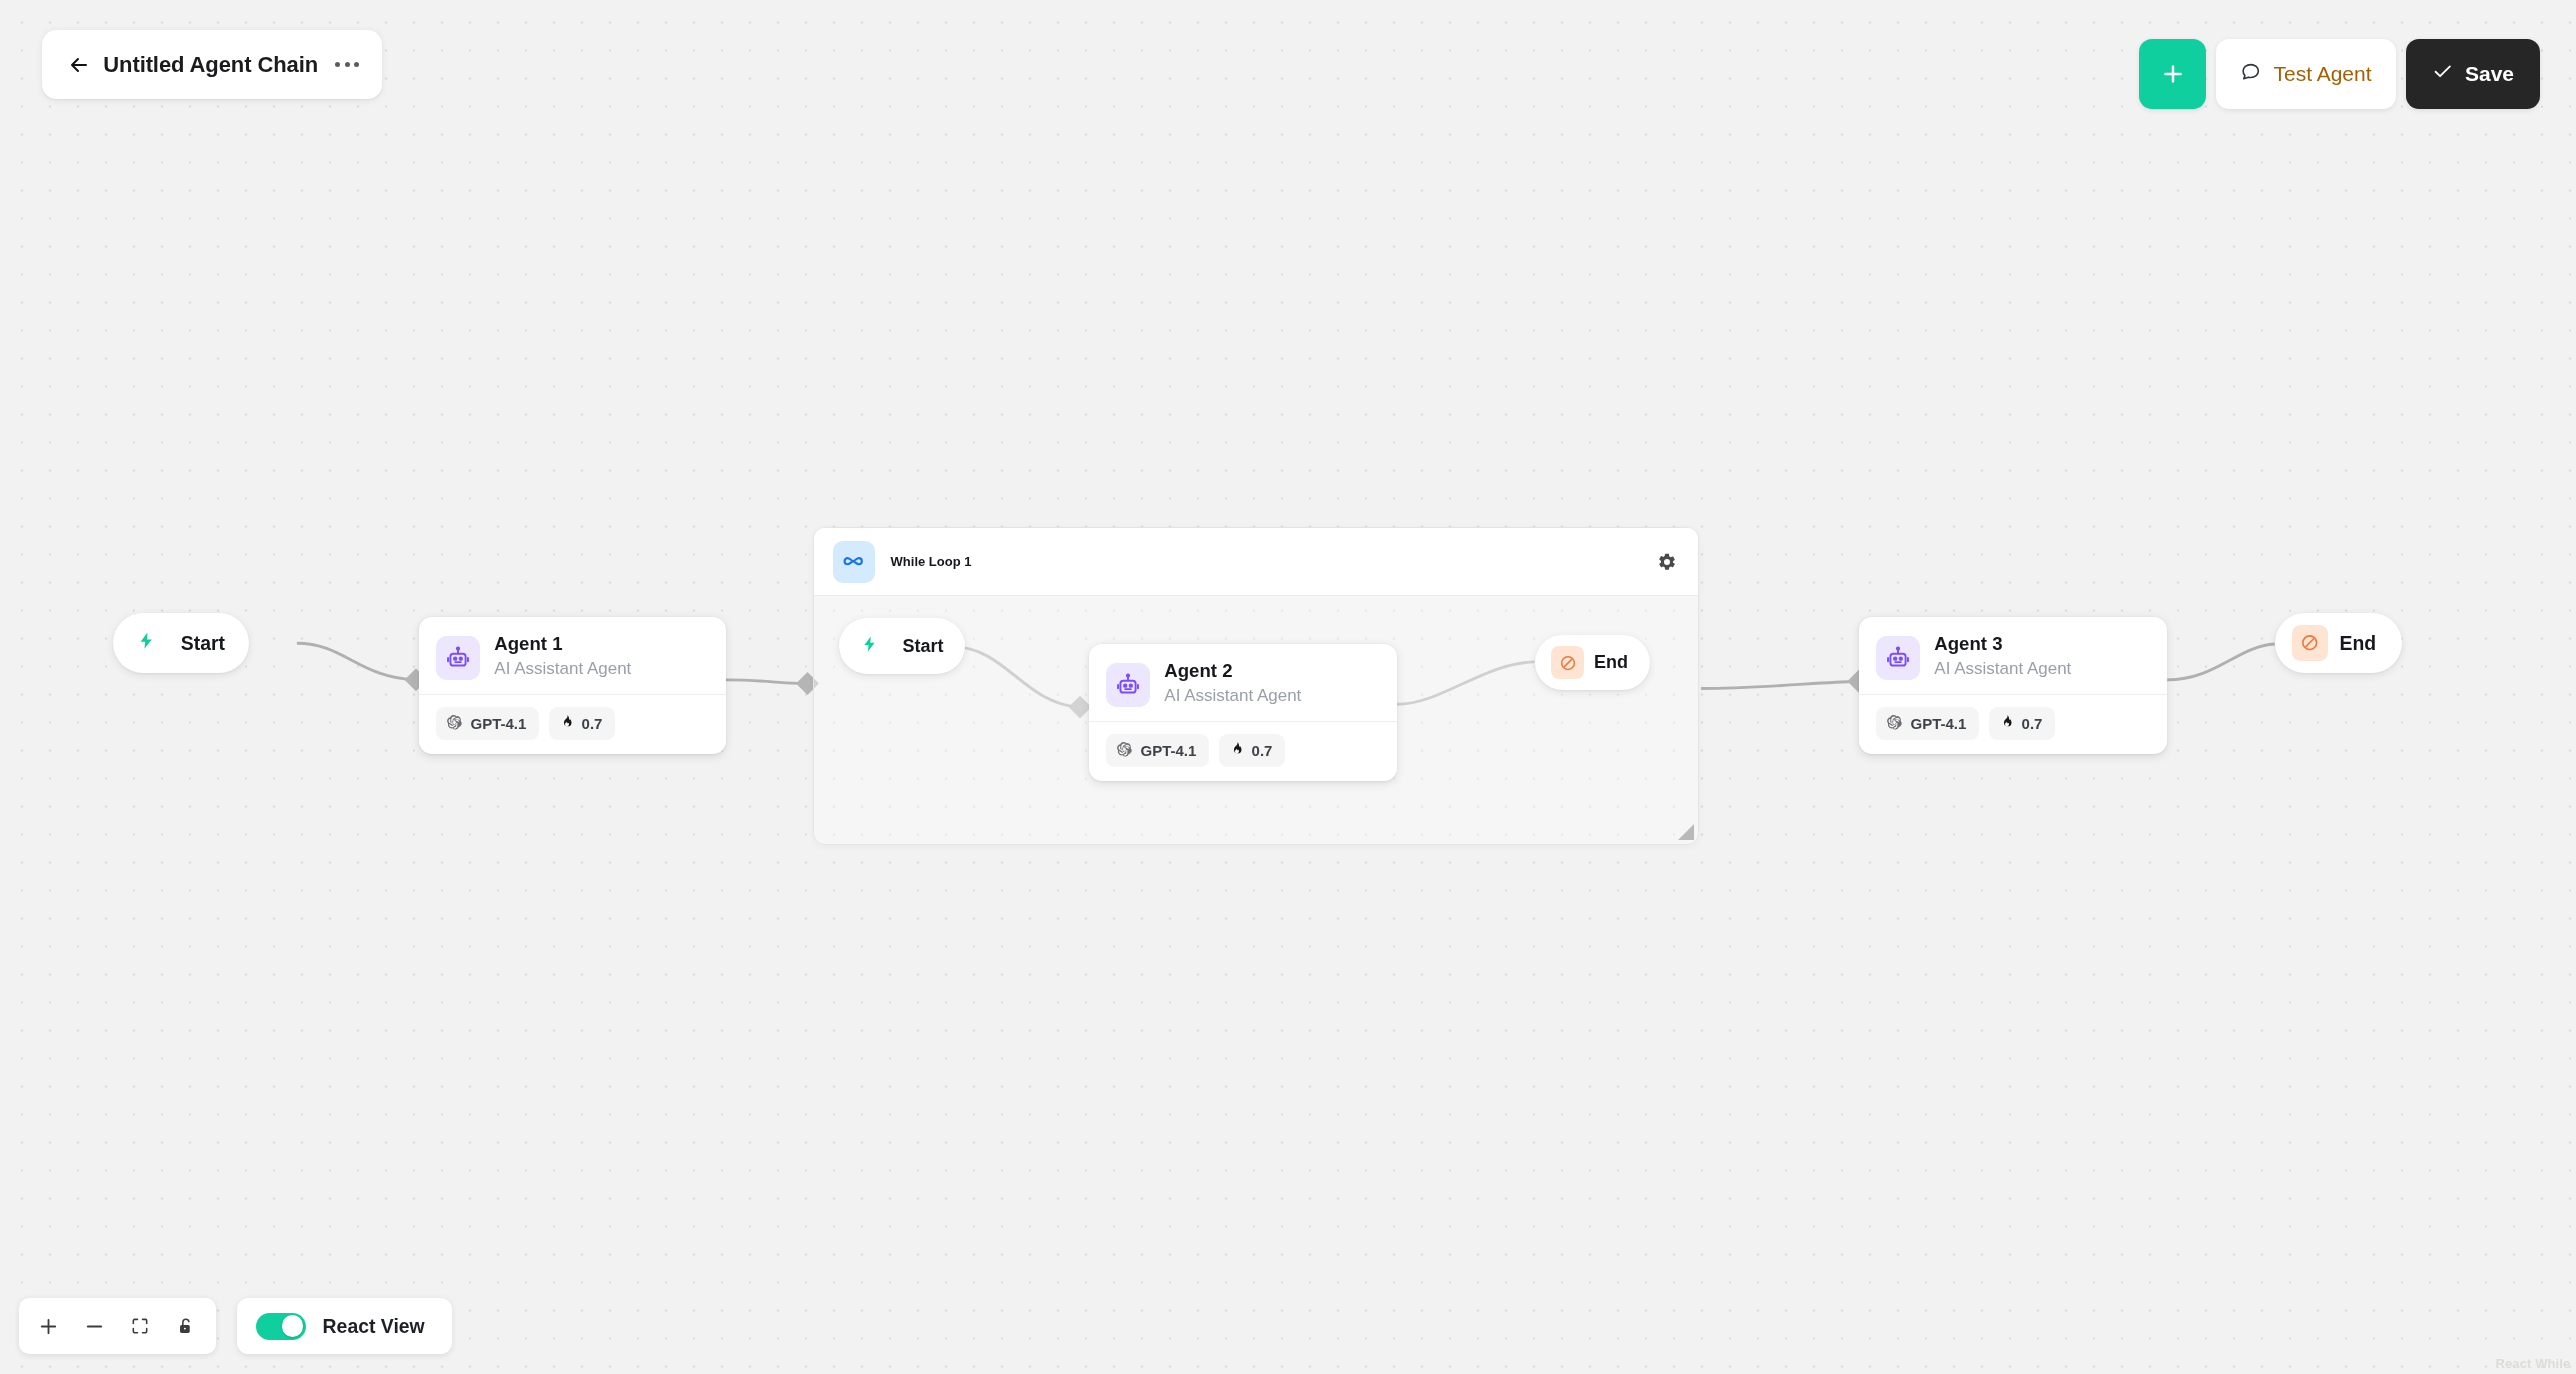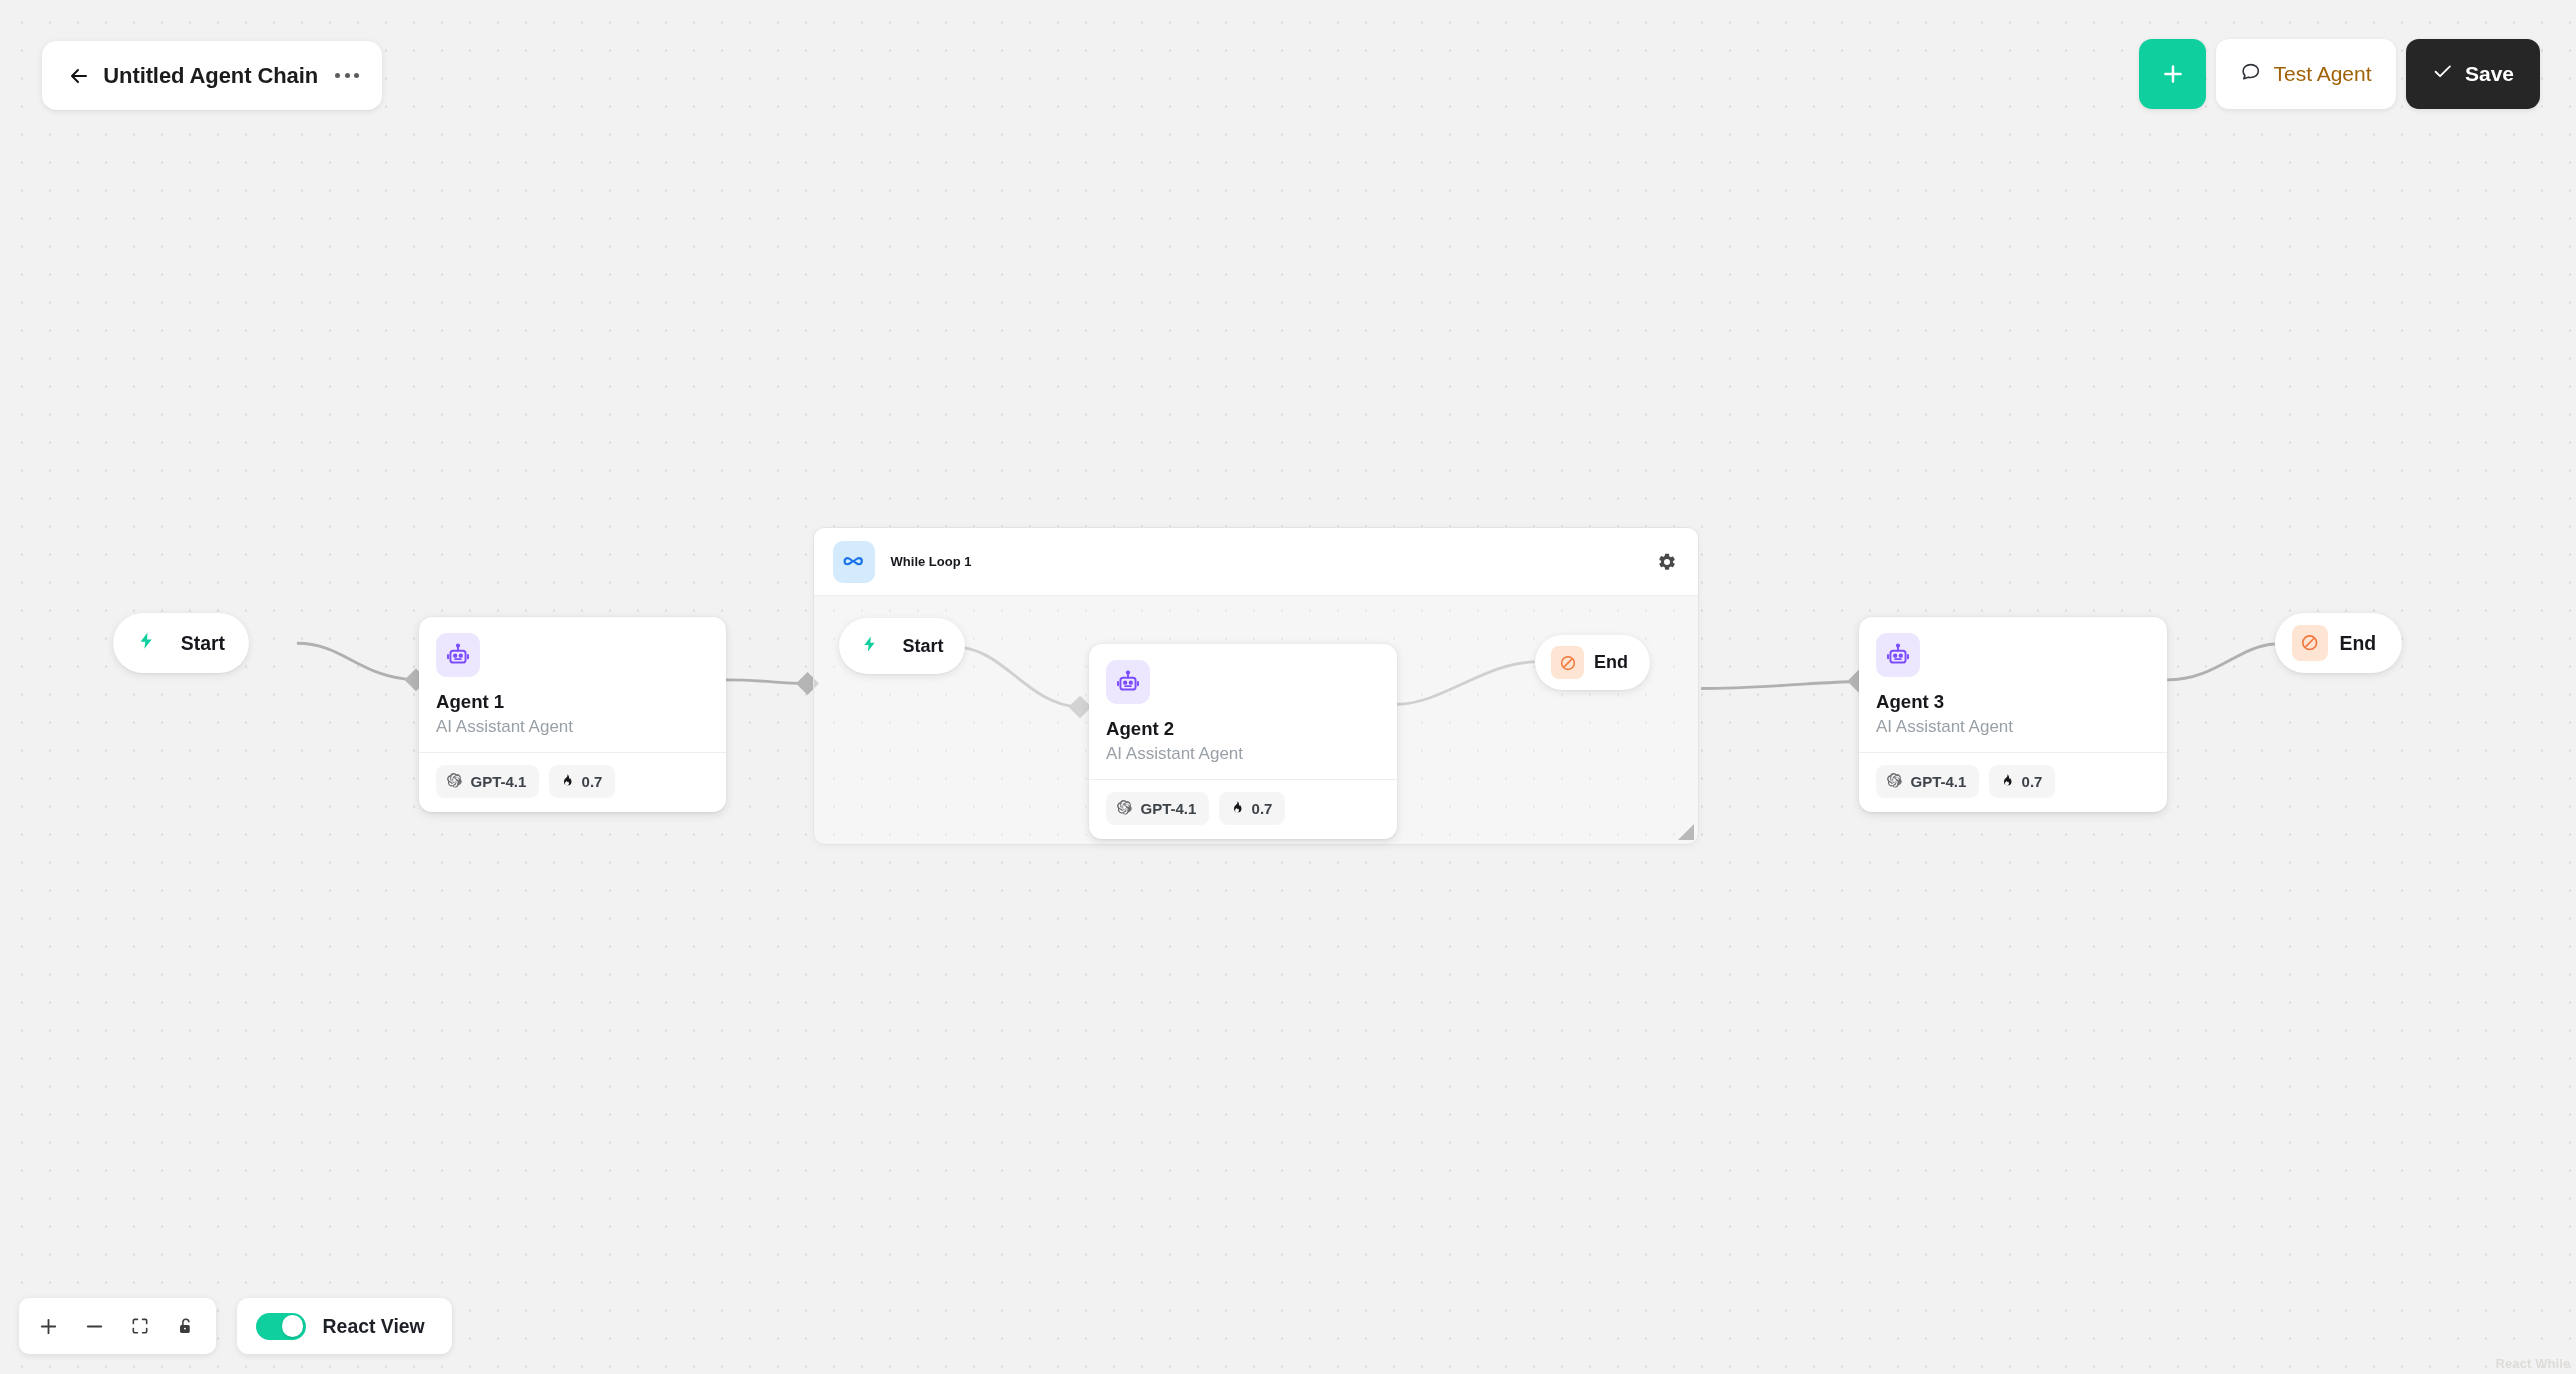--- a/index.html
+++ b/index.html
@@ -28,21 +28,21 @@
   #edge-layer {
     position: absolute;
     inset: 0;
     pointer-events: none;
   }
 
   
   #title-card {
     position: absolute;
     left: 42px;
-    top: 41px;
+    top: 30px;
     height: 69px;
     display: flex;
     align-items: center;
     gap: 0;
     background: #ffffff;
     border-radius: 14.3px;
     box-shadow: 0 1.4px 7.2px rgba(0,0,0,0.07), 0 0.7px 1.4px rgba(0,0,0,0.05);
     padding: 0 21.5px 0 18.6px;
   }
   #back-btn {
@@ -134,24 +134,23 @@
 
   .agent-node {
     position: absolute;
     background: #ffffff;
     border-radius: 13px;
     box-shadow: 0 2.2px 10px rgba(0,0,0,0.10), 0 0.7px 2.2px rgba(0,0,0,0.06);
     overflow: hidden;
   }
   .agent-head {
     display: flex;
-    align-items: flex-start;
+    align-items: flex-end;
     gap: 14.3px;
     padding: 16px 18.6px 14.3px 17px;
-    flex-direction: column;
   }
   .agent-avatar {
     width: 44px;
     height: 44px;
     border-radius: 10.8px;
     background: #ece7fe;
     display: flex;
     align-items: center;
     justify-content: center;
     flex: none;

